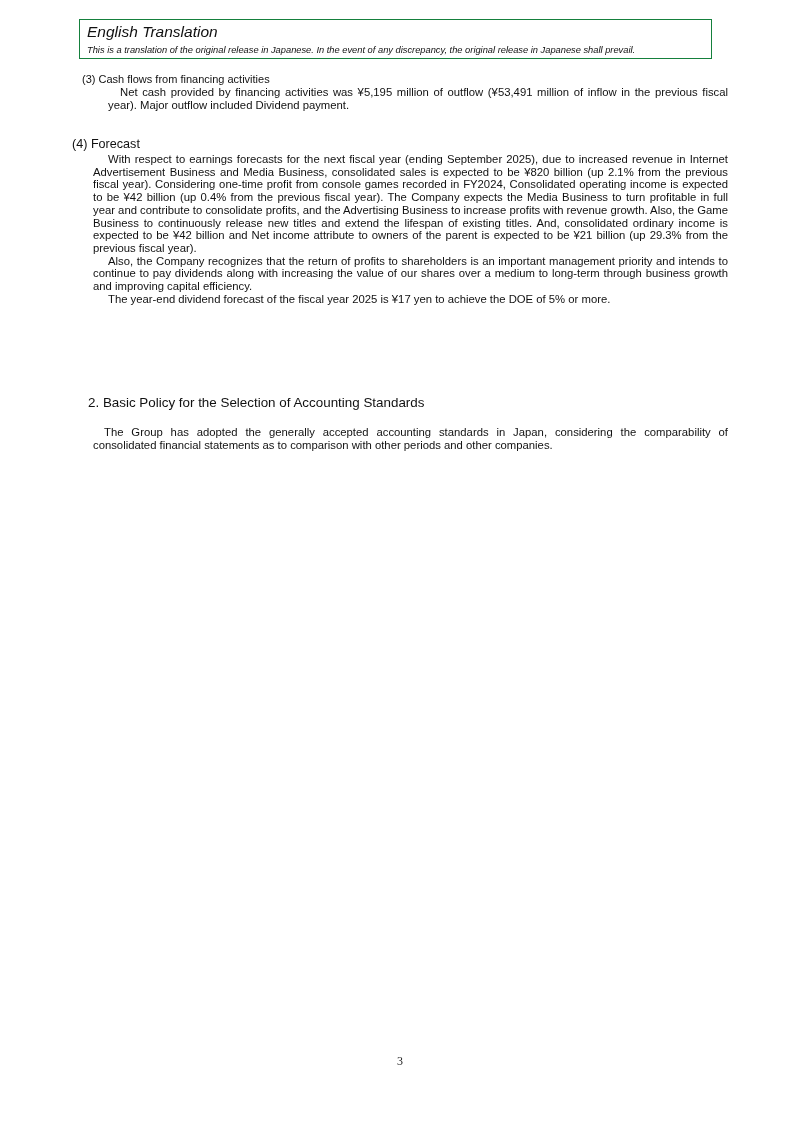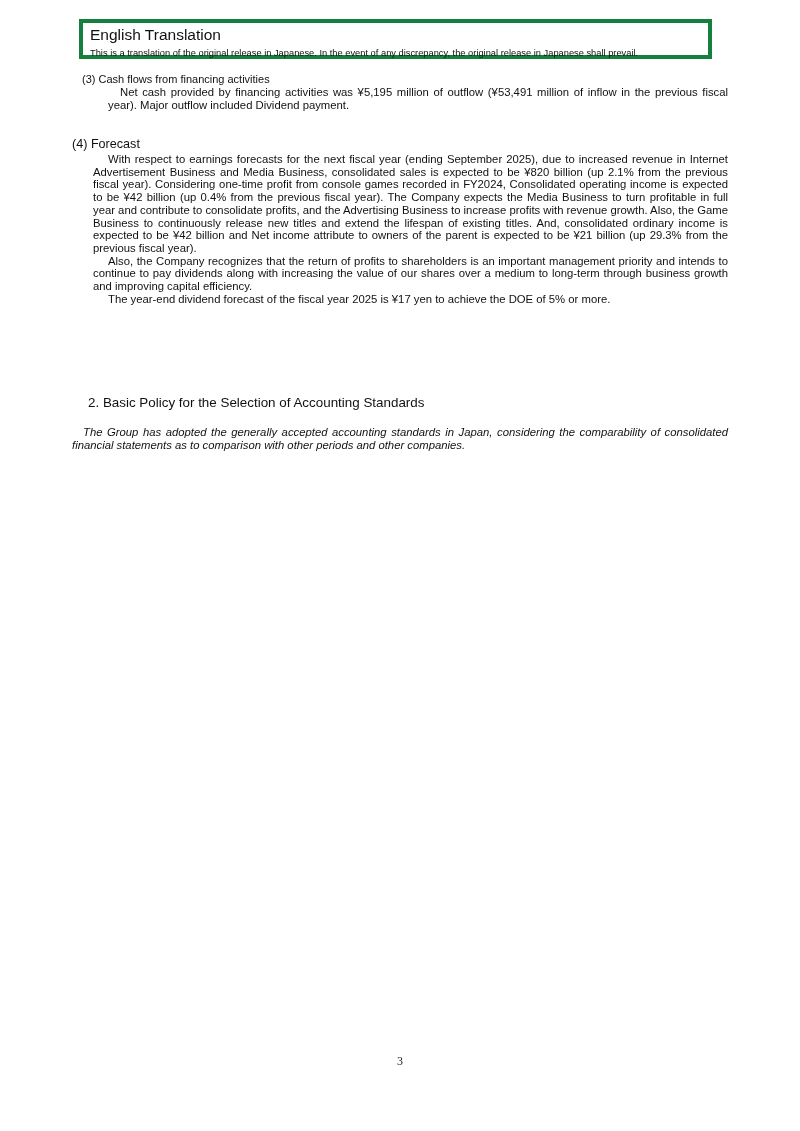--- a/index.html
+++ b/index.html
@@ -14,22 +14,23 @@
       overflow: hidden;
       font-family: "Liberation Sans", sans-serif;
       color: #111;
     }
     .notice-box {
       position: absolute;
       left: 79px;
       top: 19px;
       width: 633px;
       height: 40px;
-      border: 4px solid #15803d;
+      border: 1px solid #15803d;
       box-sizing: border-box;
+      font-style: italic;
     }
     .notice-title {
       position: absolute;
       left: 7px;
       top: 2px;
       font-size: 15.5px;
       line-height: 19px;
       color: #111;
     }
     .notice-text {
@@ -97,16 +98,16 @@
   <p class="h-forecast">(4) Forecast</p>
   <div style="margin-left:21px; margin-top:2px;">
     <p class="para indent">With respect to earnings forecasts for the next fiscal year (ending September 2025), due to increased revenue in Internet Advertisement Business and Media Business, consolidated sales is expected to be ¥820 billion (up 2.1% from the previous fiscal year). Considering one-time profit from console games recorded in FY2024, Consolidated operating income is expected to be ¥42 billion (up 0.4% from the previous fiscal year). The Company expects the Media Business to turn profitable in full year and contribute to consolidate profits, and the Advertising Business to increase profits with revenue growth. Also, the Game Business to continuously release new titles and extend the lifespan of existing titles. And, consolidated ordinary income is expected to be ¥42 billion and Net income attribute to owners of the parent is expected to be ¥21 billion (up 29.3% from the previous fiscal year).</p>
     <p class="para indent">Also, the Company recognizes that the return of profits to shareholders is an important management priority and intends to continue to pay dividends along with increasing the value of our shares over a medium to long-term through business growth and improving capital efficiency.</p>
     <p class="para indent">The year-end dividend forecast of the fiscal year 2025 is ¥17 yen to achieve the DOE of 5% or more.</p>
   </div>
 </div>
 
 <div class="block" style="left:72px; top:379px; width:656px;">
   <p class="h-section">2. Basic Policy for the Selection of Accounting Standards</p>
-  <p class="para" style="text-indent:11px; margin-top:2px;font-style:italic;">The Group has adopted the generally accepted accounting standards in Japan, considering the comparability of consolidated financial statements as to comparison with other periods and other companies.</p>
+  <p class="para" style="margin-left:21px; text-indent:11px; margin-top:2px;">The Group has adopted the generally accepted accounting standards in Japan, considering the comparability of consolidated financial statements as to comparison with other periods and other companies.</p>
 </div>
 
 <div class="page-number">3</div>
 
 </body></html>

